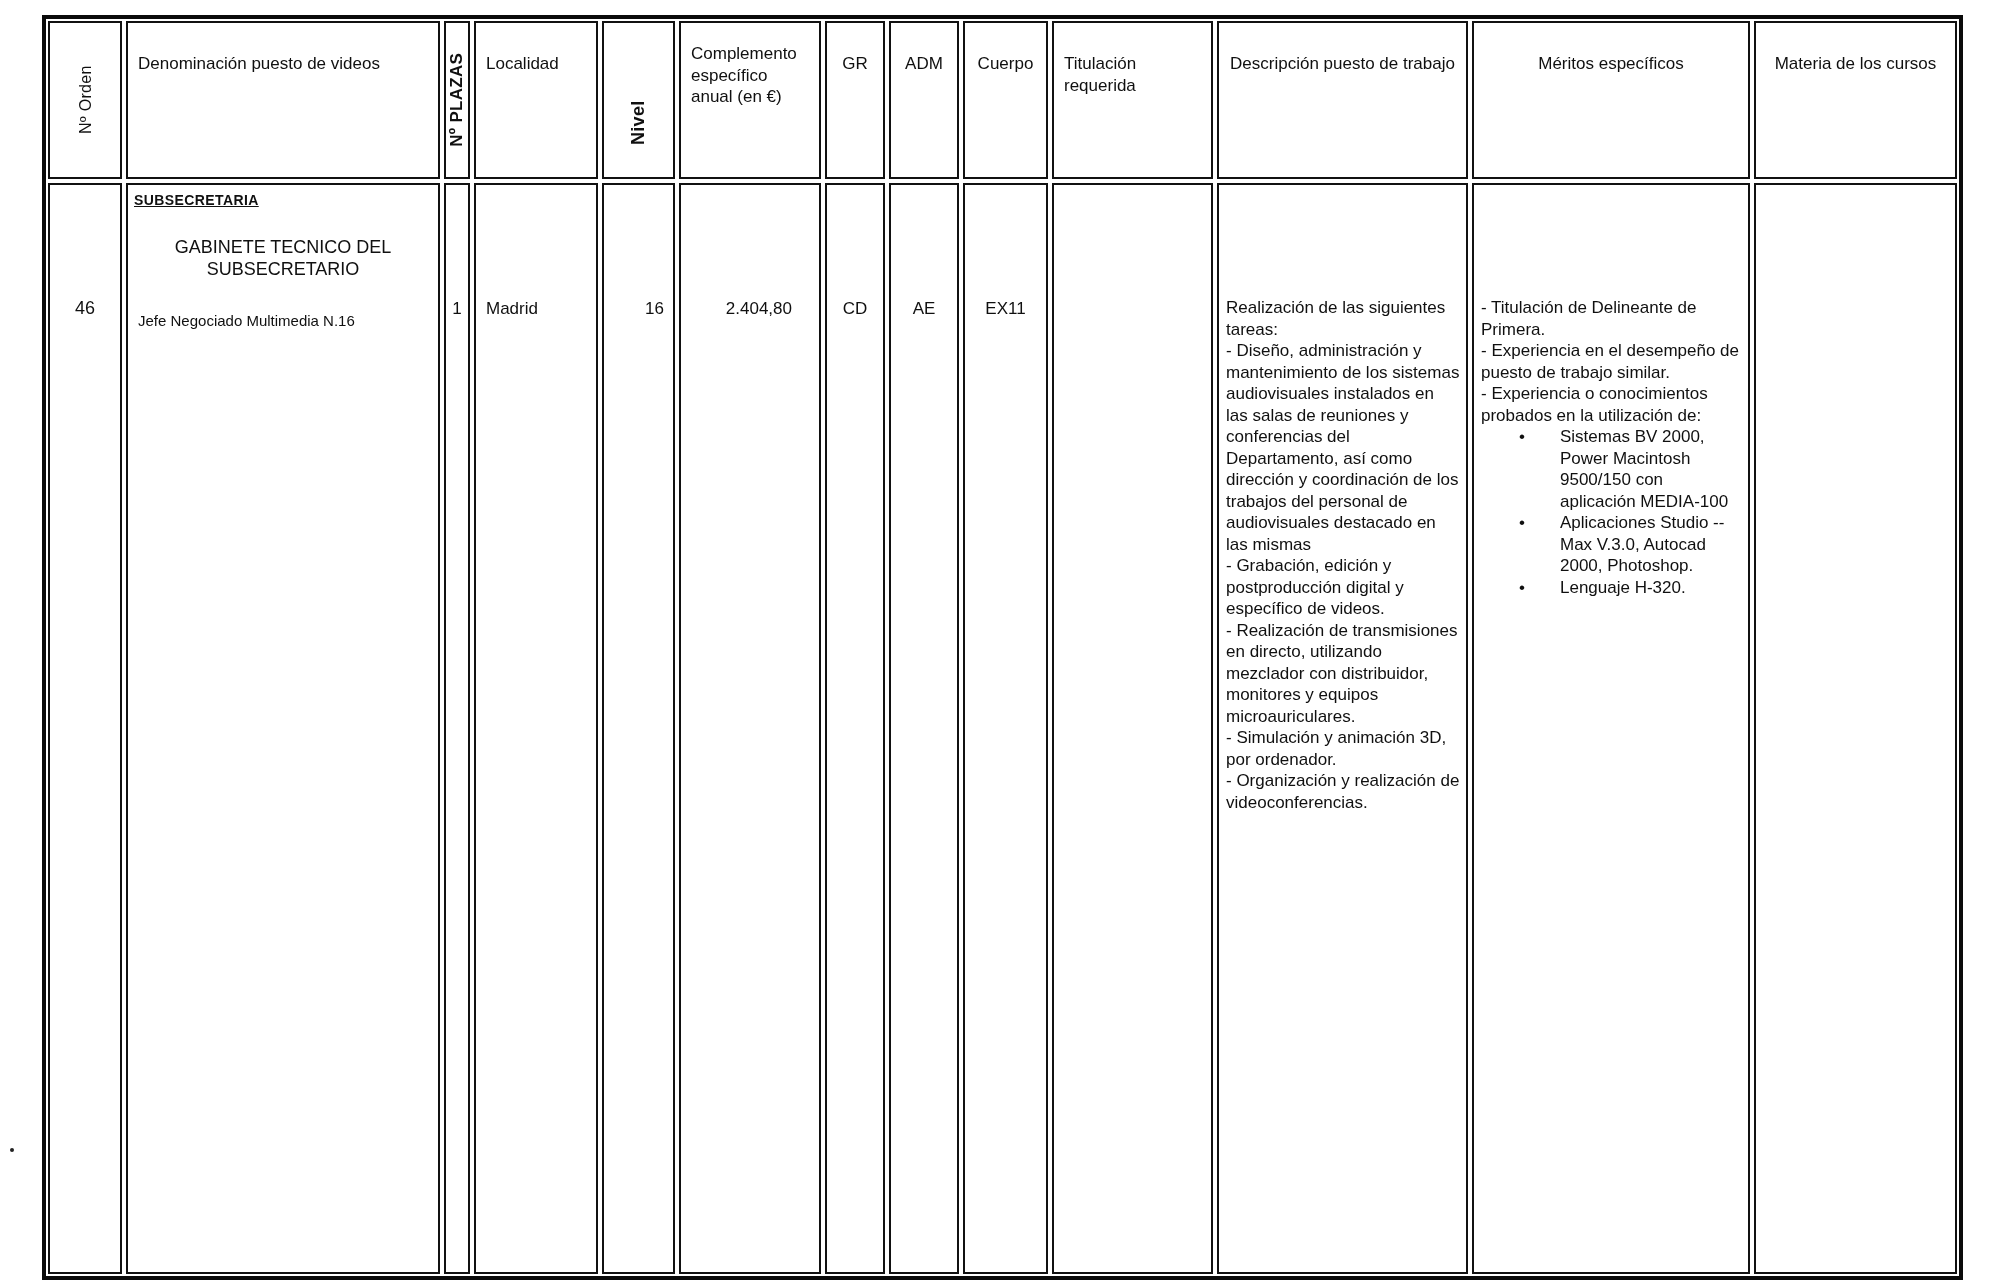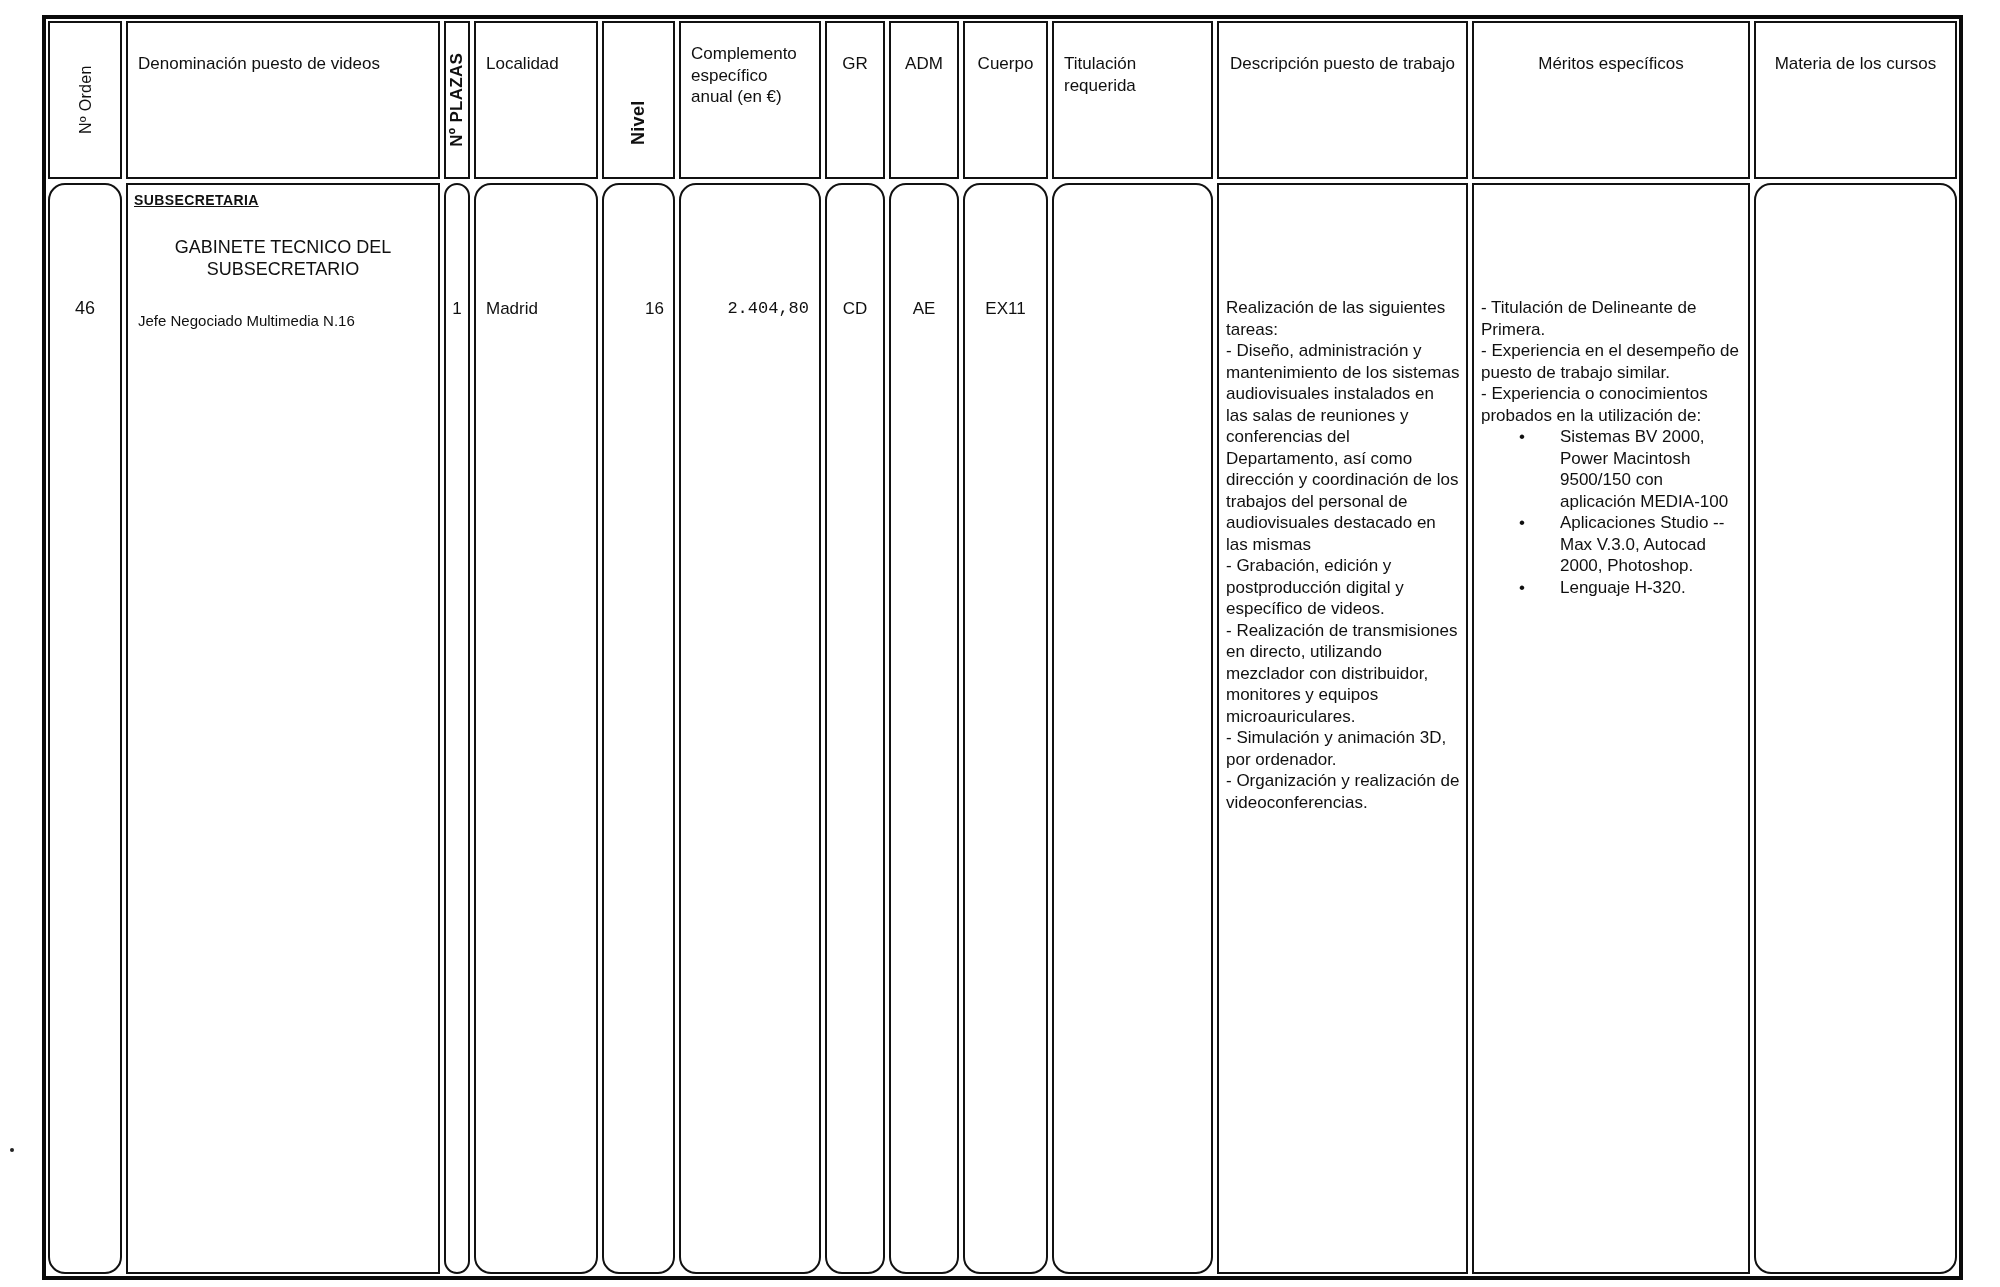--- a/index.html
+++ b/index.html
@@ -36,36 +36,36 @@
   .hcell { padding:30px 8px 6px 10px; }
   .hcell.center { text-align:center; padding-left:4px; padding-right:4px; }
   .hcell.pad-sm { padding-top:20px; }
   .vcell { display:flex; align-items:center; justify-content:center; padding:0; }
   .vtext { transform:rotate(-90deg); white-space:nowrap; font-size:16px; letter-spacing:.3px; }
   .vtext.bold { font-weight:bold; font-size:17px; }
   .vtext.nivel { font-size:18px; }
   .nivel-off { margin-top:46px; }
 
   
-  .bcell { padding-top:113px;border-radius:17px; }
+  .bcell { padding-top:113px; }
   .bcell.c { text-align:center; }
   .bcell.r { text-align:right; }
   .cell-denominacion { padding:5px 6px 0 6px; }
   .sec-title {
     font-weight:bold; font-size:14px;
     text-decoration:underline; letter-spacing:.4px;
   }
   .unit-title {
     text-align:center; font-weight:normal; font-size:18px;
     margin-top:24px; line-height:22px; padding:0 14px;
   }
   .job-title { font-size:15px; margin-top:30px; padding-left:4px; }
   .cell-localidad { text-align:left; padding-left:10px; }
   .cell-nivel { padding-right:9px; }
-  .cell-complemento { padding-right:10px;font-family:Liberation Mono, monospace; }
+  .cell-complemento { padding-right:27px; }
   .cell-orden { font-size:18px; }
 
   .longtext { padding:112px 6px 0 7px; }
   .desc-par, .merit-par { margin:0; }
   .bullet-item {
     position:relative;
     padding-left:79px;
     margin:0;
   }
   .bullet-item::before {

